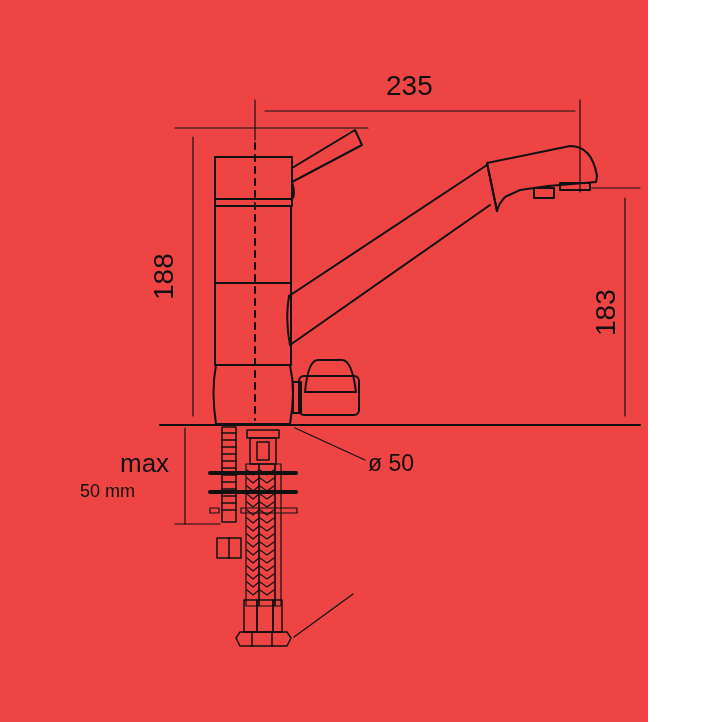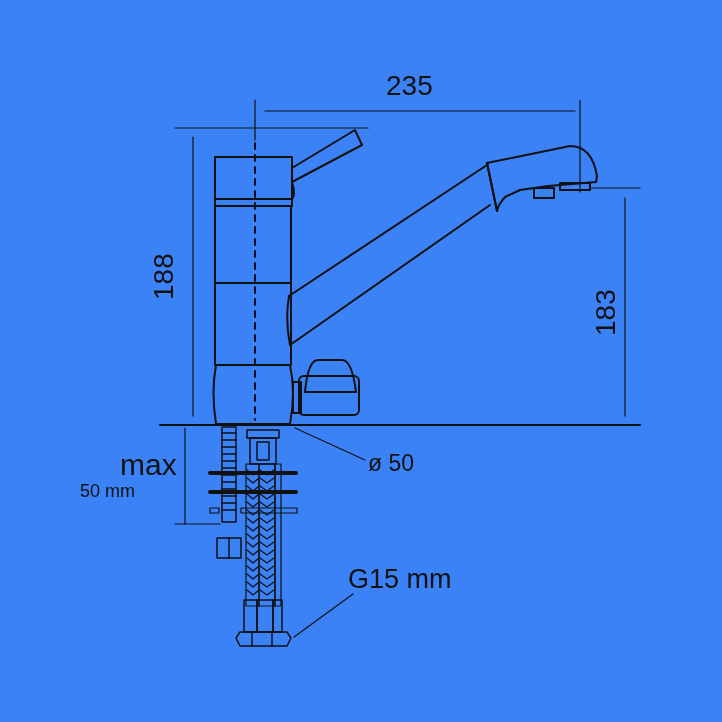--- a/index.html
+++ b/index.html
@@ -1,22 +1,22 @@
 <!DOCTYPE html>
 <html><head>
 <meta charset="utf-8">
 <style>
   html, body { margin:0; padding:0; background:#ffffff; }
-  .canvas { position:relative; width:722px; height:722px; background:#3b82f6; overflow:hidden; }
+  .canvas { position:relative; width:648px; height:722px; background:#ef4444; overflow:hidden; }
   svg { position:absolute; left:0; top:0; }
   .lbl { position:absolute; font-family:"Liberation Sans", sans-serif; color:#111; white-space:nowrap; line-height:1; }
   .dim-top { left:386px; top:72px; font-size:28px; }
   .dim-left { left:150px; top:300px; font-size:28px; transform:rotate(-90deg); transform-origin:0 0; }
   .dim-right { left:592px; top:336px; font-size:28px; transform:rotate(-90deg); transform-origin:0 0; }
-  .max1 { left:120px; top:450px; font-size:30px; }
+  .max1 { left:120px; top:450px; font-size:26px; }
   .max2 { left:80px; top:482px; font-size:18px; }
   .dia { left:368px; top:452px; font-size:23px; }
   .g15 { left:348px; top:566px; font-size:27px; }
 </style>
 </head>
 <body>
 
 <div class="canvas">
   <svg width="722" height="722" viewBox="0 0 722 722">
     <g fill="none" stroke="#111" stroke-width="2" stroke-linejoin="round" stroke-linecap="round">
@@ -110,14 +110,13 @@
       <line x1="294" y1="637" x2="353" y2="594" stroke-width="1.2"></line>
     </g>
   </svg>
 
   <span class="lbl dim-top">235</span>
   <span class="lbl dim-left">188</span>
   <span class="lbl dim-right">183</span>
   <span class="lbl max1">max</span>
   <span class="lbl max2">50 mm</span>
   <span class="lbl dia">ø 50</span>
-  <span class="lbl g15">G15 mm</span>
 </div>
 
 </body></html>

